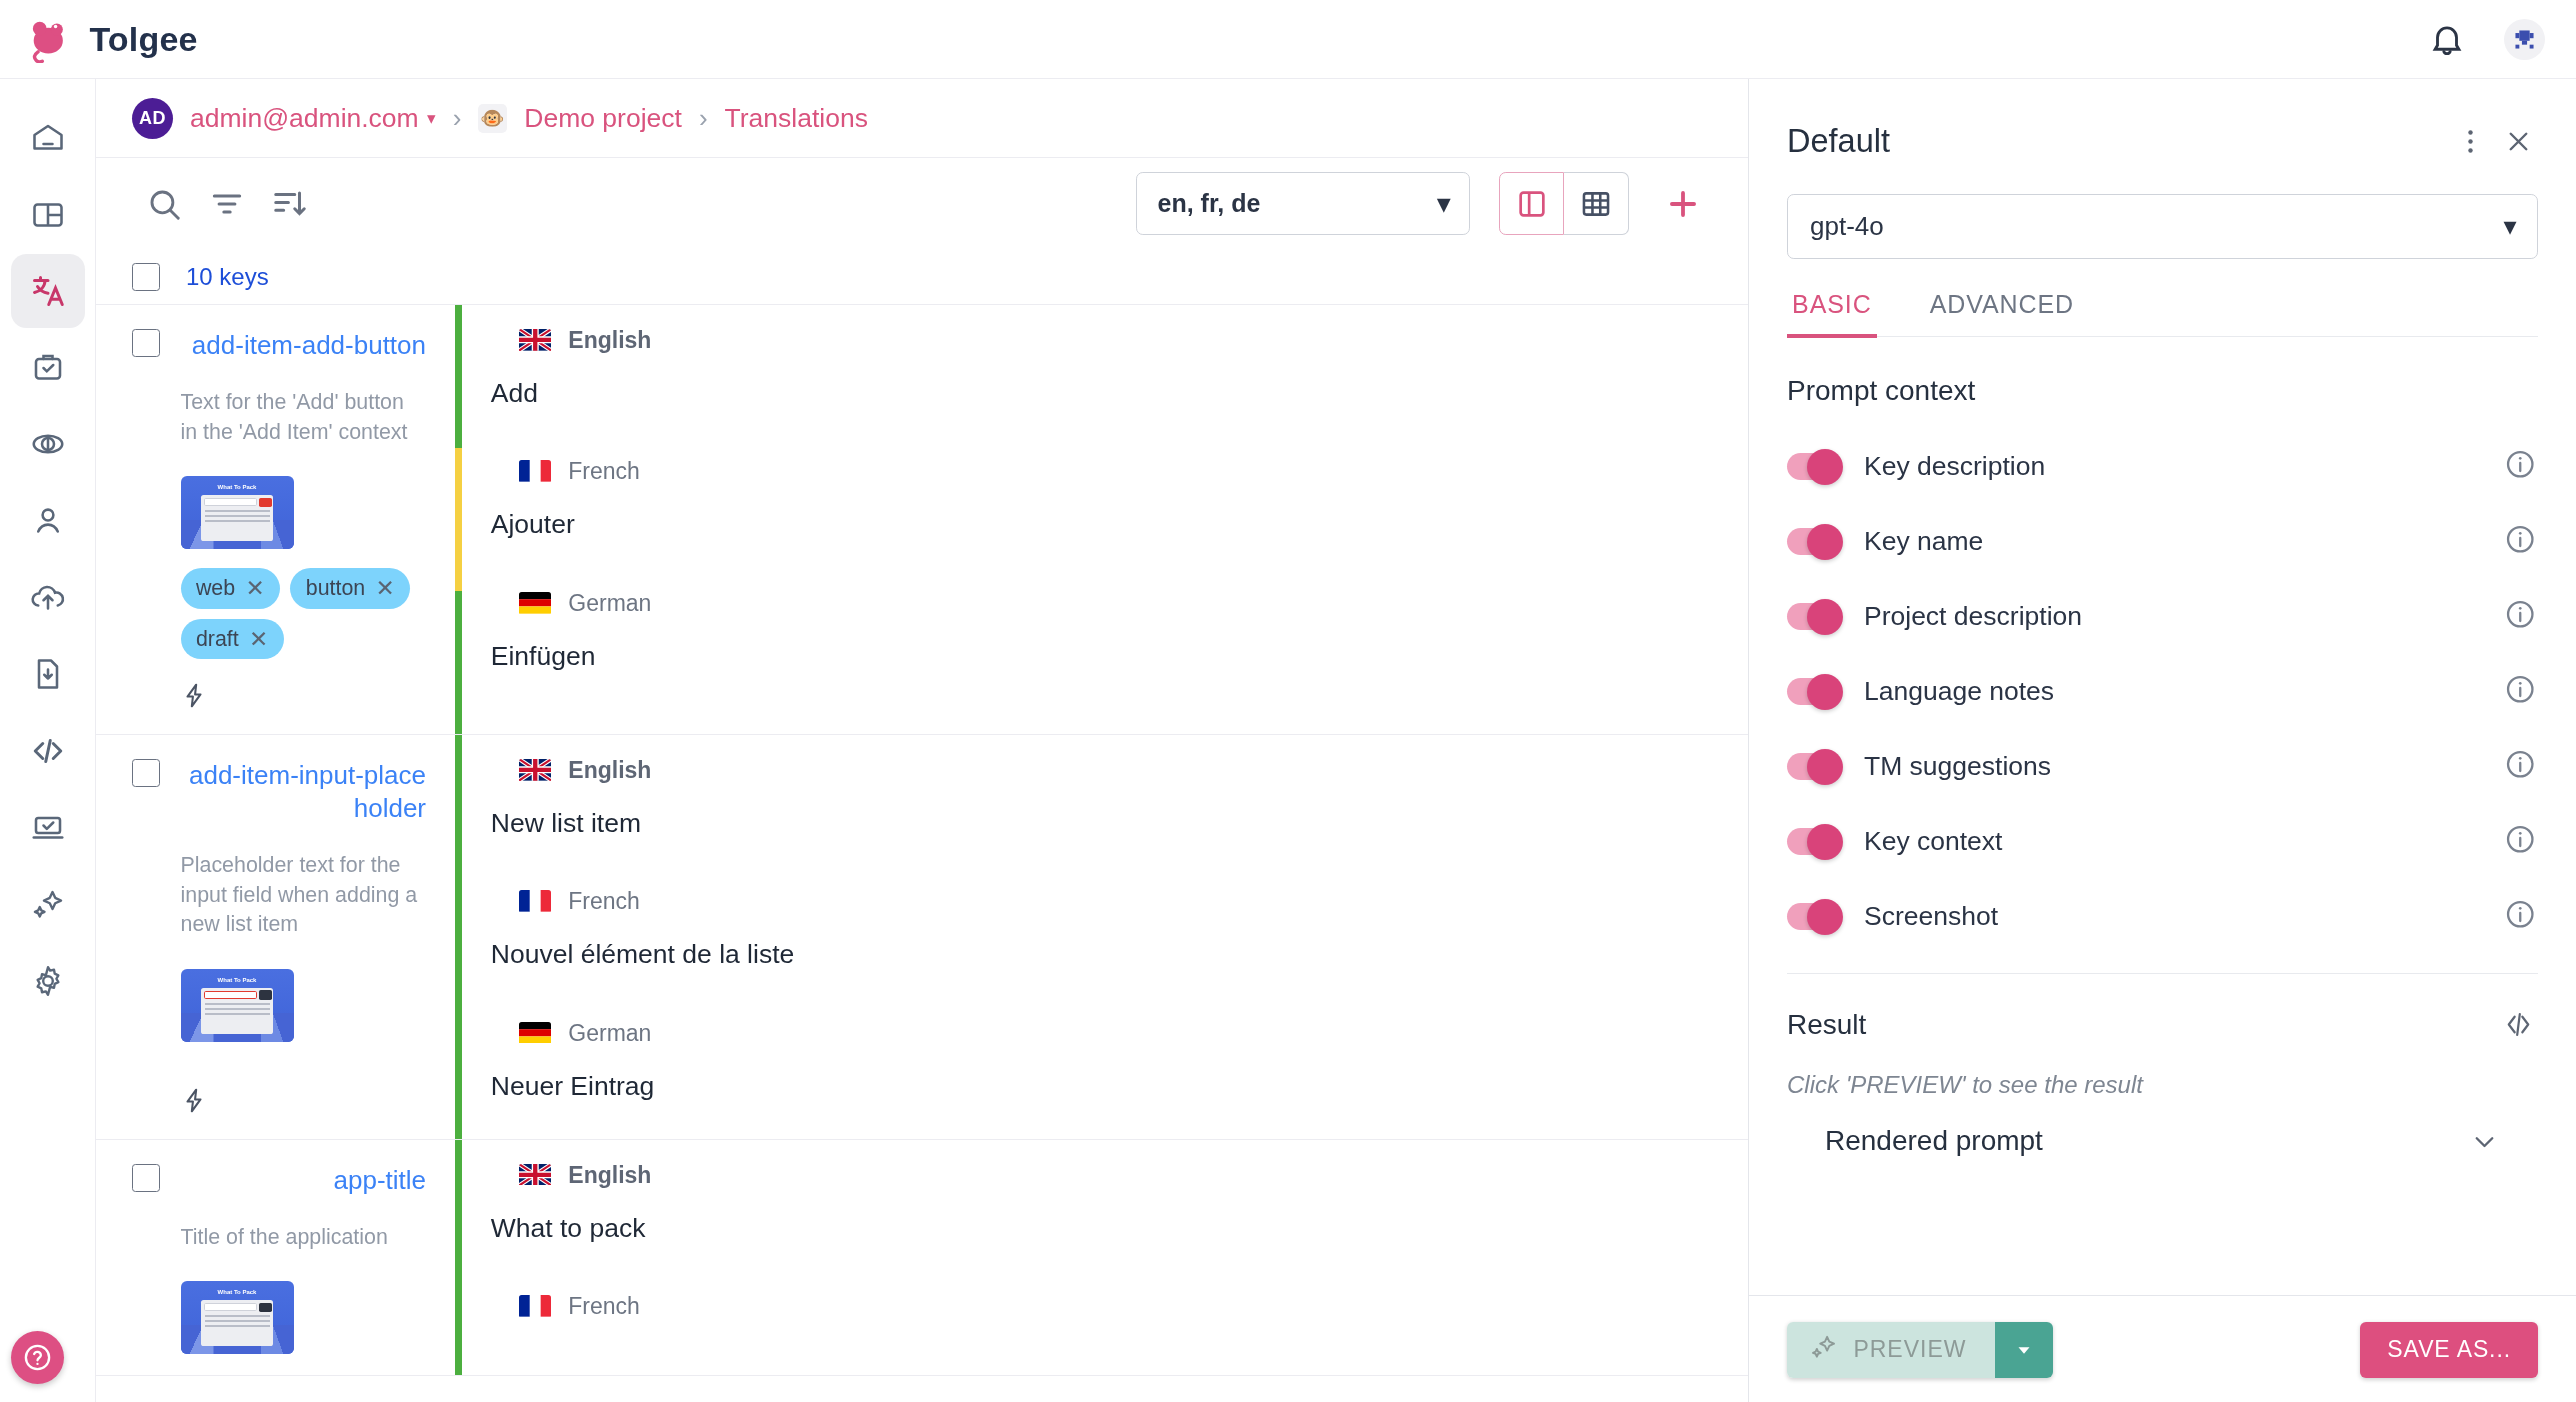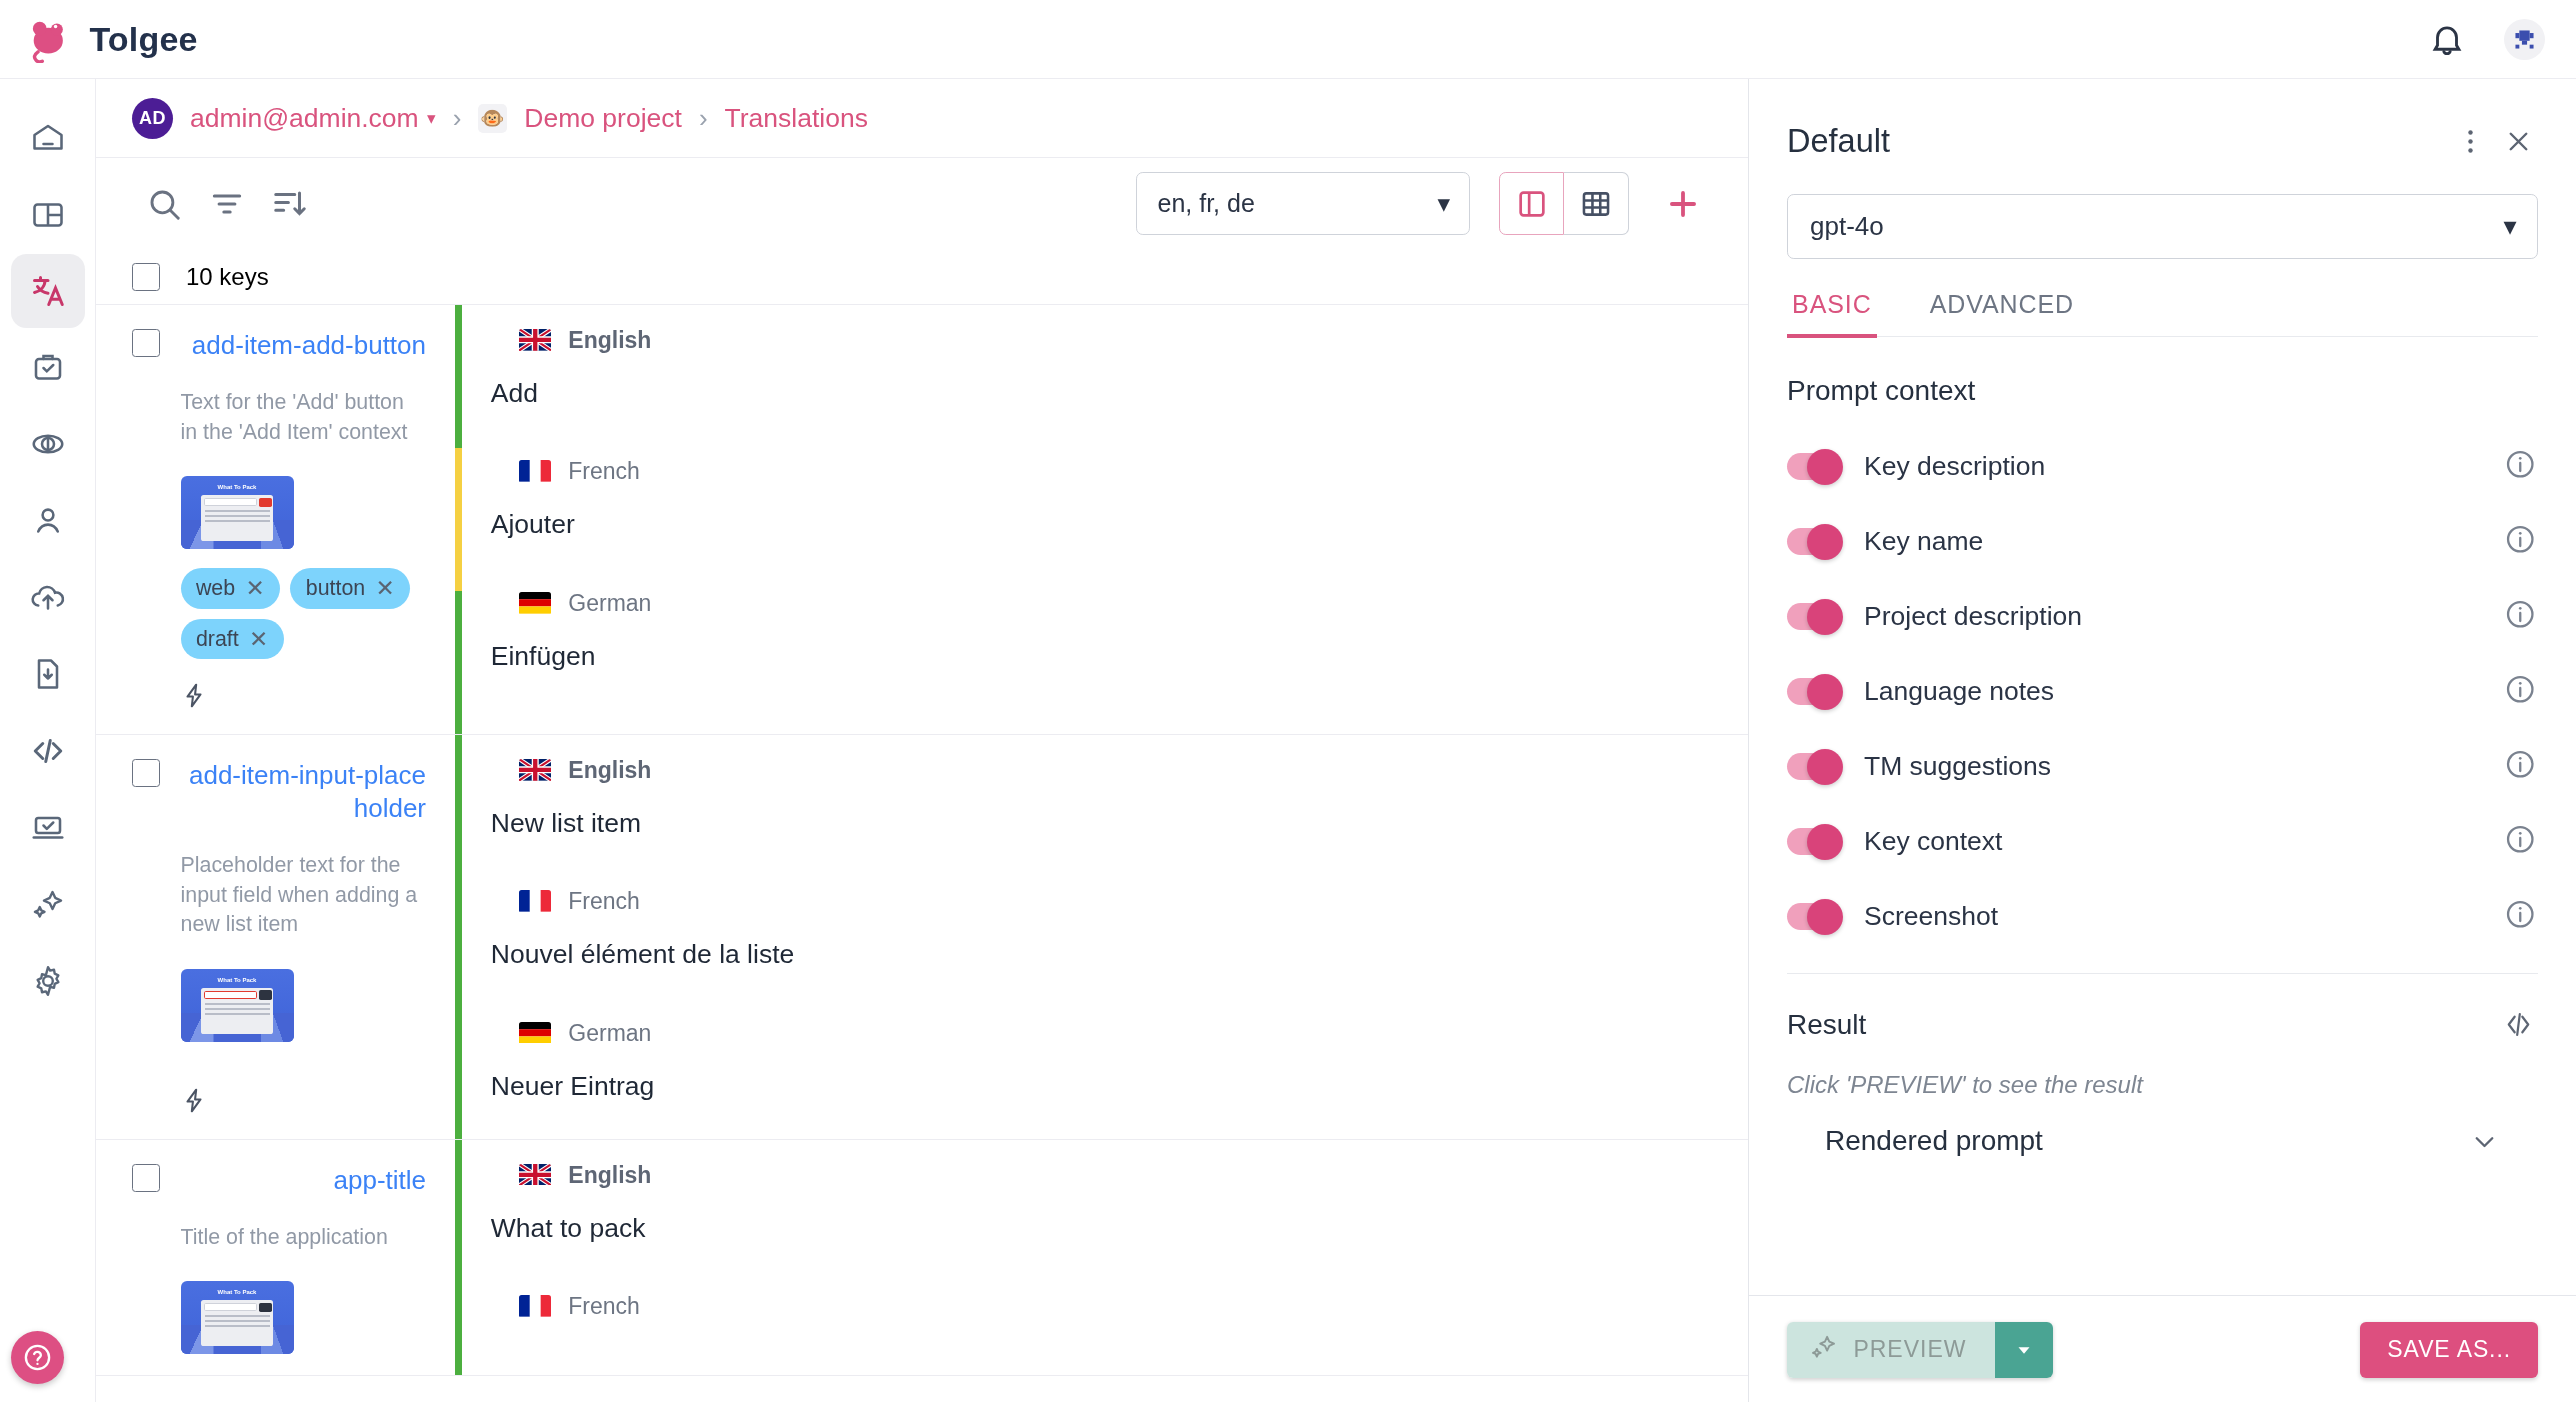--- a/index.html
+++ b/index.html
@@ -74,21 +74,21 @@
   .bc-caret { color: #d9537e; font-size: 17px; margin-left: -8.6px; cursor: pointer; }
   .bc-sep { color: #9aa2ae; font-size: 26px; }
   .bc-proj-icon {
     width: 29px; height: 29px; border-radius: 5.1px; background: #f2f2f5;
     display: flex; align-items: center; justify-content: center; font-size: 19.7px;
   }
 
   .toolbar {
     height: 91px; flex: 0 0 91px;
     display: flex; align-items: center;
-    padding: 0 34px 0 36px; gap: 0;
+    padding: 0 34px 0 36px; gap: 0; font-weight: bold;
   }
   .tb-icon {
     width: 63px; height: 63px; border-radius: 50%;
     display: flex; align-items: center; justify-content: center;
     color: #6a7281; cursor: pointer;
   }
   .tb-icon svg { width: 38px; height: 38px; }
   .tb-spacer { flex: 1; }
   .lang-select {
     width: 334px; height: 63px; border: 0.9px solid #cfd3da; border-radius: 6.8px;
@@ -114,21 +114,21 @@
 
   .keycount-row {
     height: 56px; flex: 0 0 56px;
     display: flex; align-items: center; gap: 26px;
     padding: 0 36px; border-bottom: 0.9px solid #ececf1;
   }
   .cbox {
     width: 28px; height: 28px; border: 1.7px solid #6a7281; border-radius: 3.4px;
     cursor: pointer; flex: 0 0 28px;
   }
-  .keycount-label { font-size: 24px; color: #000000; }
+  .keycount-label { font-size: 24px; color: #1d4ed8; }
 
   
   .tlist { flex: 1; overflow: hidden; position: relative; }
   .trow { display: flex; border-bottom: 0.9px solid #ececf1; }
   .tkey {
     width: 359px; flex: 0 0 359px; padding: 24px 29px 20.5px 36px;
     display: flex; gap: 20.5px; align-items: flex-start; position: relative;
   }
   .tkey-main { flex: 1; min-width: 0; }
   .tkey-name {

